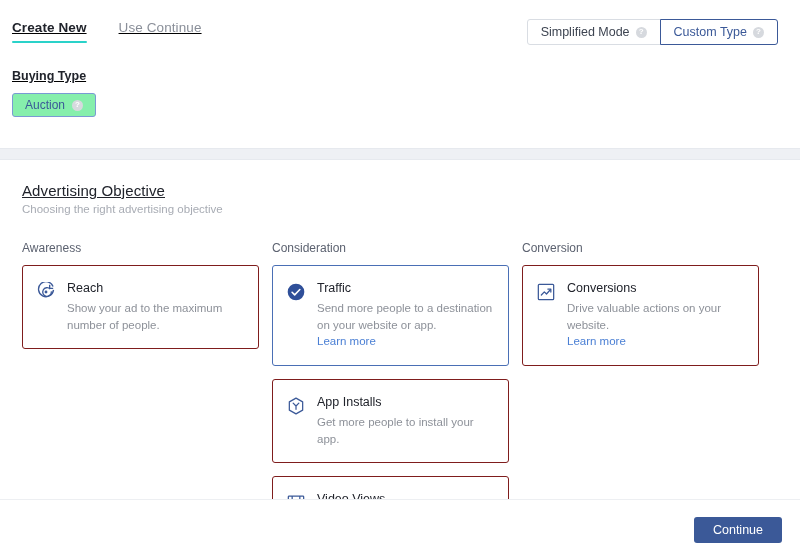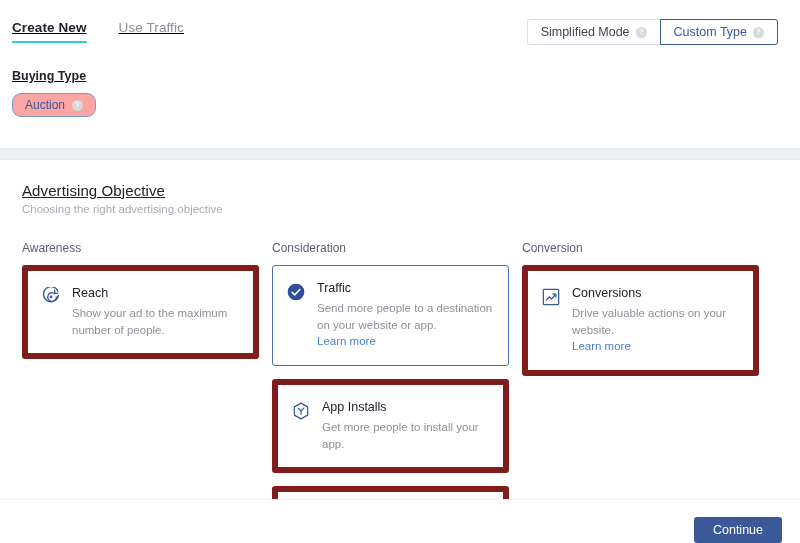--- a/index.html
+++ b/index.html
@@ -83,23 +83,23 @@
     margin-top: 26px;
     font-size: 12.5px;
     font-weight: bold;
     color: #20232b;
   }
   .auction-btn {
     margin-top: 10px;
     display: inline-flex; align-items: center; gap: 7px;
     height: 24px;
     padding: 0 12px;
-    background: #fca5a5;
+    background: #86efac;
     border: 1px solid #7b9ad4;
-    border-radius: 9px;
+    border-radius: 3px;
     font-size: 12px;
     color: #3b5998;
     cursor: pointer;
   }
 
   
   .separator {
     height: 12px;
     background: #eef0f4;
     border-top: 1px solid #e6e9ee;
@@ -134,21 +134,21 @@
   }
   .column { width: 237px; flex: 0 0 237px; }
   .column-head {
     font-size: 12px;
     color: #5c6270;
     margin-bottom: 10px;
   }
 
   .card {
     background: #ffffff;
-    border: 6px solid #7f1d1d;
+    border: 1px solid #7f1d1d;
     border-radius: 3px;
     padding: 15px 14px 15px 13px;
     display: flex;
     gap: 11px;
     margin-bottom: 13px;
     cursor: pointer;
   }
   .card.selected {
     border: 1.5px solid #4a6fb5;
     box-shadow: 0 0 0 0 transparent;
@@ -200,21 +200,21 @@
 
 <div class="app">
 
   <div class="top-section">
 
     <div class="tabs-row">
       <div class="tab active">
         <span>Create New</span>
       </div>
       <div class="tab">
-        <span>Use Traffic</span>
+        <span>Use Continue</span>
       </div>
     </div>
 
     <div class="mode-toggle">
       <div class="mode-btn">
         <span>Simplified Mode</span>
         <span class="help-icon">?</span>
       </div>
       <div class="mode-btn selected">
         <span>Custom Type</span>

